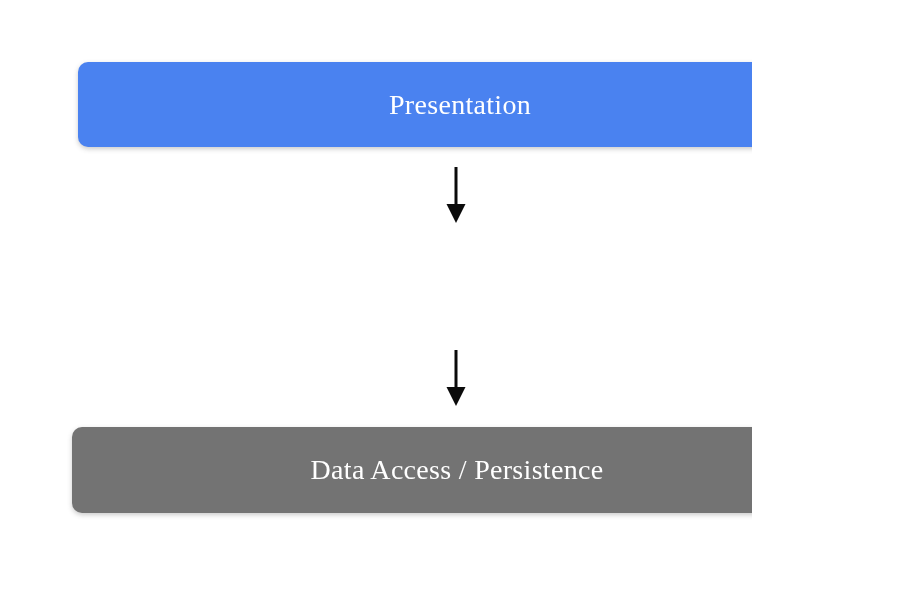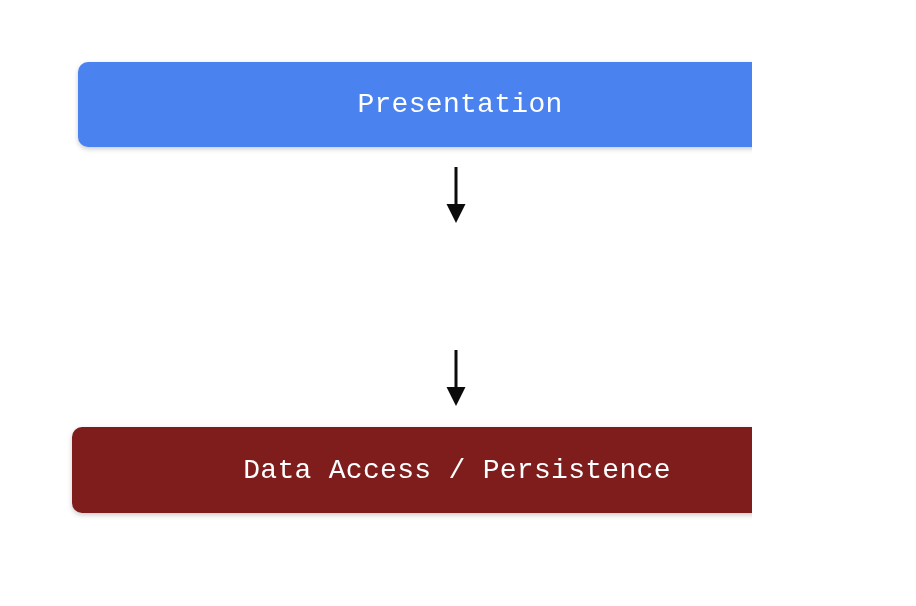--- a/index.html
+++ b/index.html
@@ -6,21 +6,21 @@
     margin: 0;
     padding: 0;
     background: #ffffff;
   }
   .canvas {
     position: relative;
     width: 752px;
     height: 606px;
     background: #ffffff;
     overflow: hidden;
-    font-family: Liberation Mono, monospace;
+    font-family: Liberation Serif, serif;
   }
   .layer {
     position: absolute;
     border-radius: 10px;
     display: flex;
     align-items: center;
     justify-content: center;
     box-shadow: 0 2px 5px rgba(70, 70, 70, 0.28);
   }
   .layer-label {
@@ -55,17 +55,17 @@
     <line x1="12" y1="1" x2="12" y2="40" stroke="currentColor" stroke-width="3"></line>
     <polygon points="2.5,38 21.5,38 12,57" fill="currentColor"></polygon>
   </svg>
 
 
   <svg class="arrow arrow-1" viewBox="0 0 24 58" xmlns="http://www.w3.org/2000/svg" style="color: rgb(11, 11, 11);">
     <line x1="12" y1="1" x2="12" y2="40" stroke="currentColor" stroke-width="3"></line>
     <polygon points="2.5,38 21.5,38 12,57" fill="currentColor"></polygon>
   </svg>
 
-  <div class="layer layer-2" style="background-color: #7f1d1d;">
+  <div class="layer layer-2" style="background-color: #737373;">
     <span class="layer-label">Data Access / Persistence</span>
   </div>
 
 </div>
 
 </body></html>

